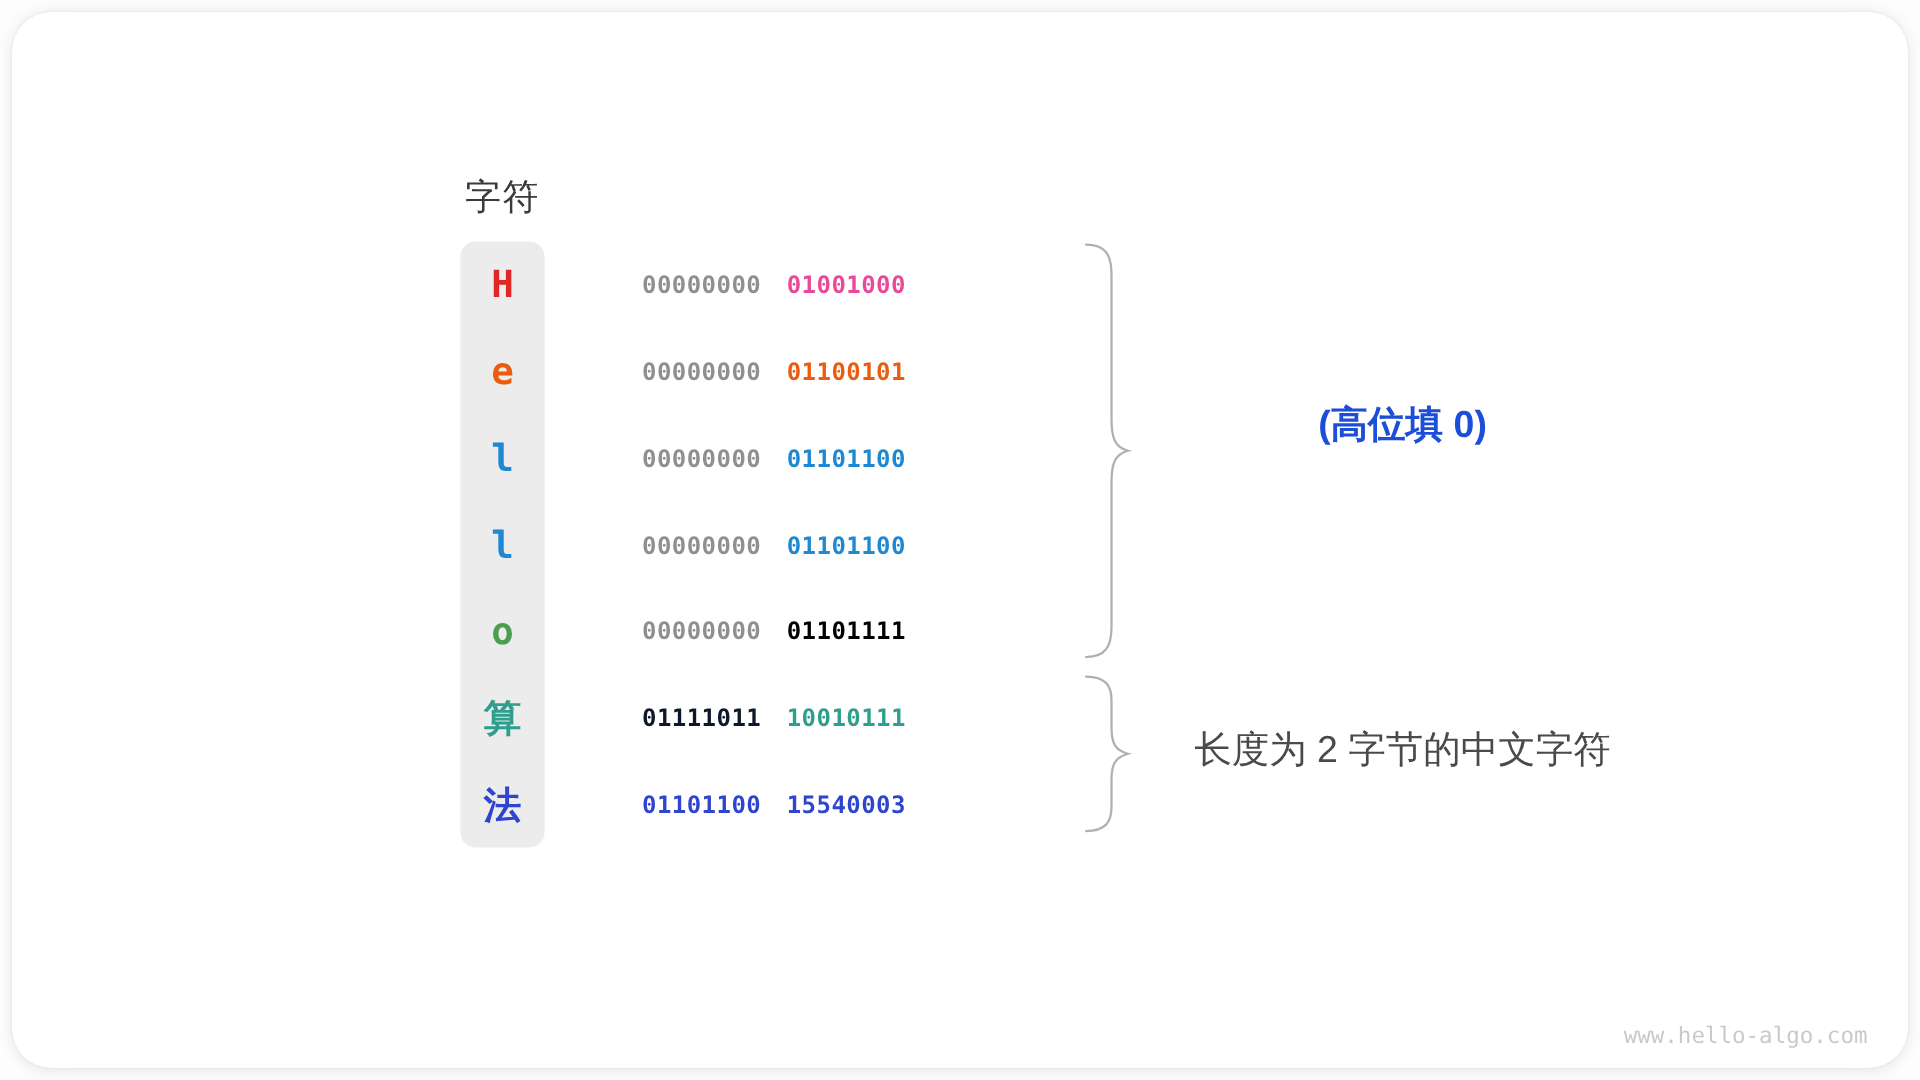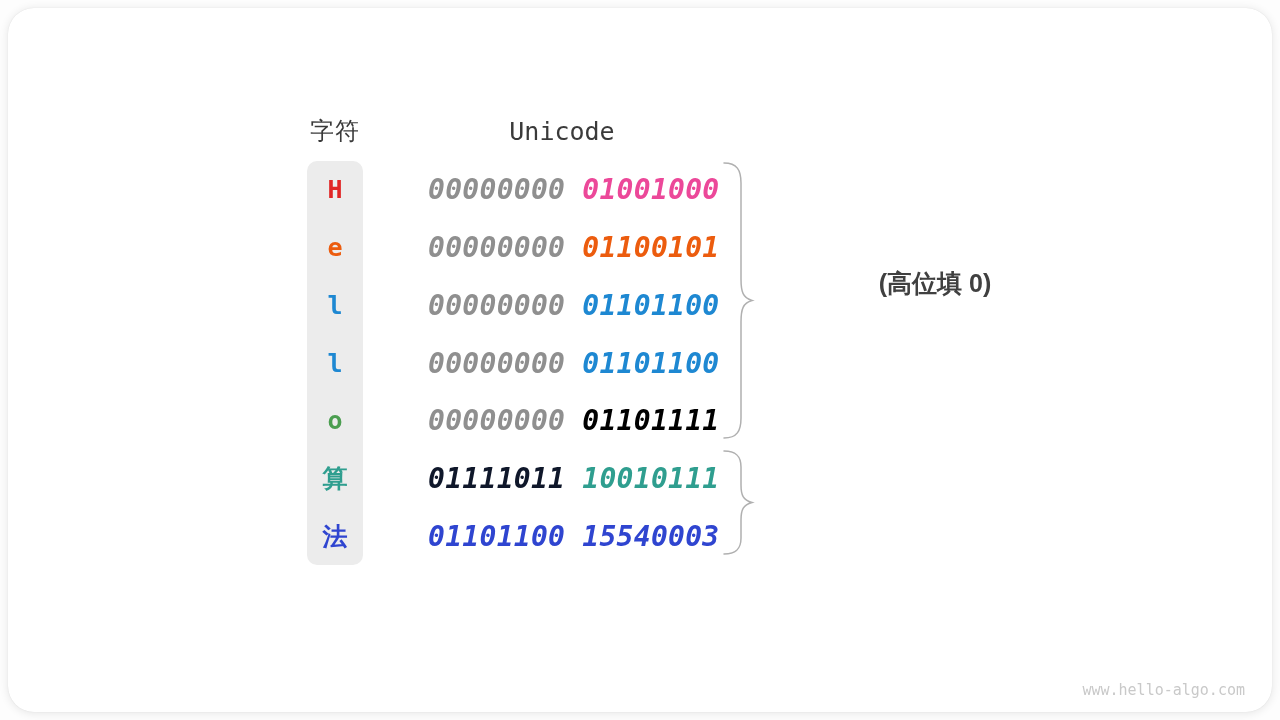--- a/index.html
+++ b/index.html
@@ -45,55 +45,54 @@
   .row .ch {
     position: absolute; left: 299px; width: 56px; top: 0; height: 100%;
     display: flex; align-items: center; justify-content: center;
     font-weight: bold; font-size: 25px;
     font-family: "DejaVu Sans Mono", "DejaVu Sans", sans-serif;
   }
   .row .bin {
     position: absolute; left: 420px; top: 0; height: 100%;
     display: flex; align-items: center; gap: 17px;
     font-family: "DejaVu Sans Mono", monospace;
-    font-weight: bold; font-size: 28px; letter-spacing: 0.3px; font-style: italic;
+    font-weight: bold; font-size: 16px; letter-spacing: 0.3px;
   }
 
   
   .braces { position: absolute; left: 0; top: 0; width: 1264px; height: 704px; pointer-events: none; }
   .braces path { fill: none; stroke: #b0b0b0; stroke-width: 1.5; stroke-linecap: round; }
 
   
   .anno {
     position: absolute;
     text-align: center;
     color: #4a4a4a;
     font-size: 25px;
     line-height: 38px;
   }
   .anno-1 { left: 742px; top: 256px; width: 370px; }
   .anno-2 { left: 742px; top: 473px; width: 370px; }
-  .anno .muted { color: #404040; font-weight: bold; }
+  .anno .muted { color: #1d4ed8; font-weight: bold; }
 
   
   .watermark {
     position: absolute;
     right: 27px; bottom: 13px;
     font-family: "DejaVu Sans Mono", monospace;
     font-size: 15px;
     color: #c9c9c9;
   }
 </style>
 </head>
 <body>
 
 <div class="card">
 
   <div class="hdr hdr-char">字符</div>
-  <div class="hdr hdr-unicode">Unicode</div>
 
   <div class="char-col-bg"></div>
 
   <div class="rows">
     <div class="row">
       <span class="ch" style="color: rgb(225, 38, 38);">H</span>
       <span class="bin">
           <span class="b1" style="color: rgb(143, 143, 143);">00000000</span>
           <span class="b2" style="color: #ec4899;">01001000</span>
         </span>
@@ -156,16 +155,19 @@
              C 733 487, 735 492, 744 494.5
              C 735 497, 733 502, 733 512
              L 733 530
              C 733 540, 729 546, 716 546"></path>
   </svg>
 
   <div class="anno anno-1">
     <div class="muted">(高位填 0)</div>
   </div>
 
+  <div class="anno anno-2">
+    <div>长度为 2 字节的中文字符</div>
+  </div>
 
   <div class="watermark">www.hello-algo.com</div>
 
 </div>
 
 </body></html>

